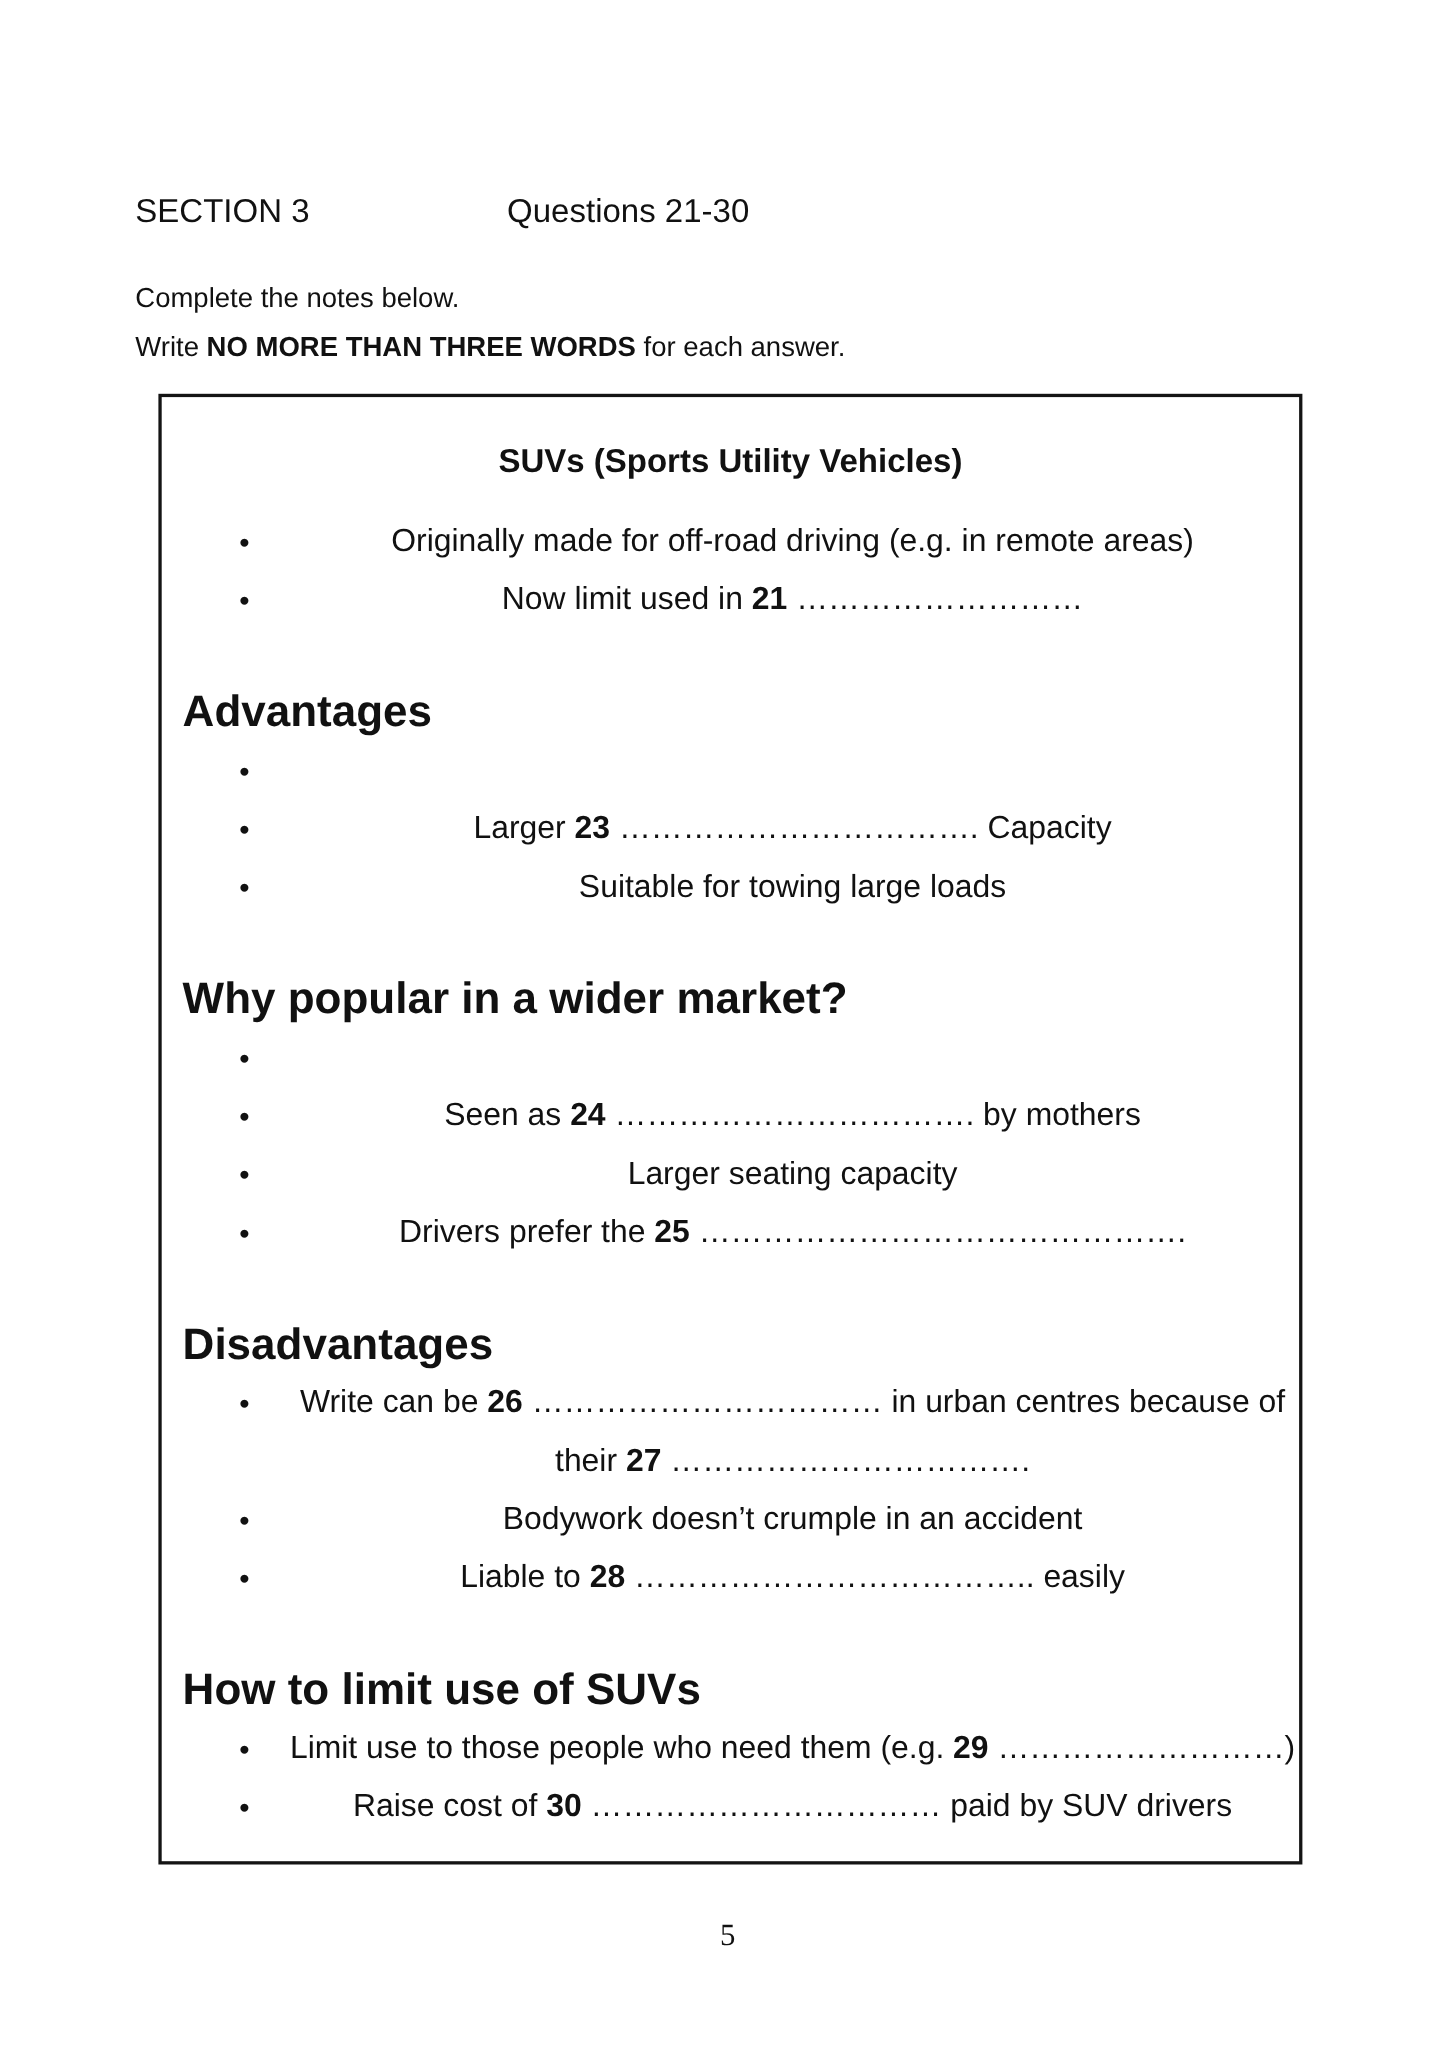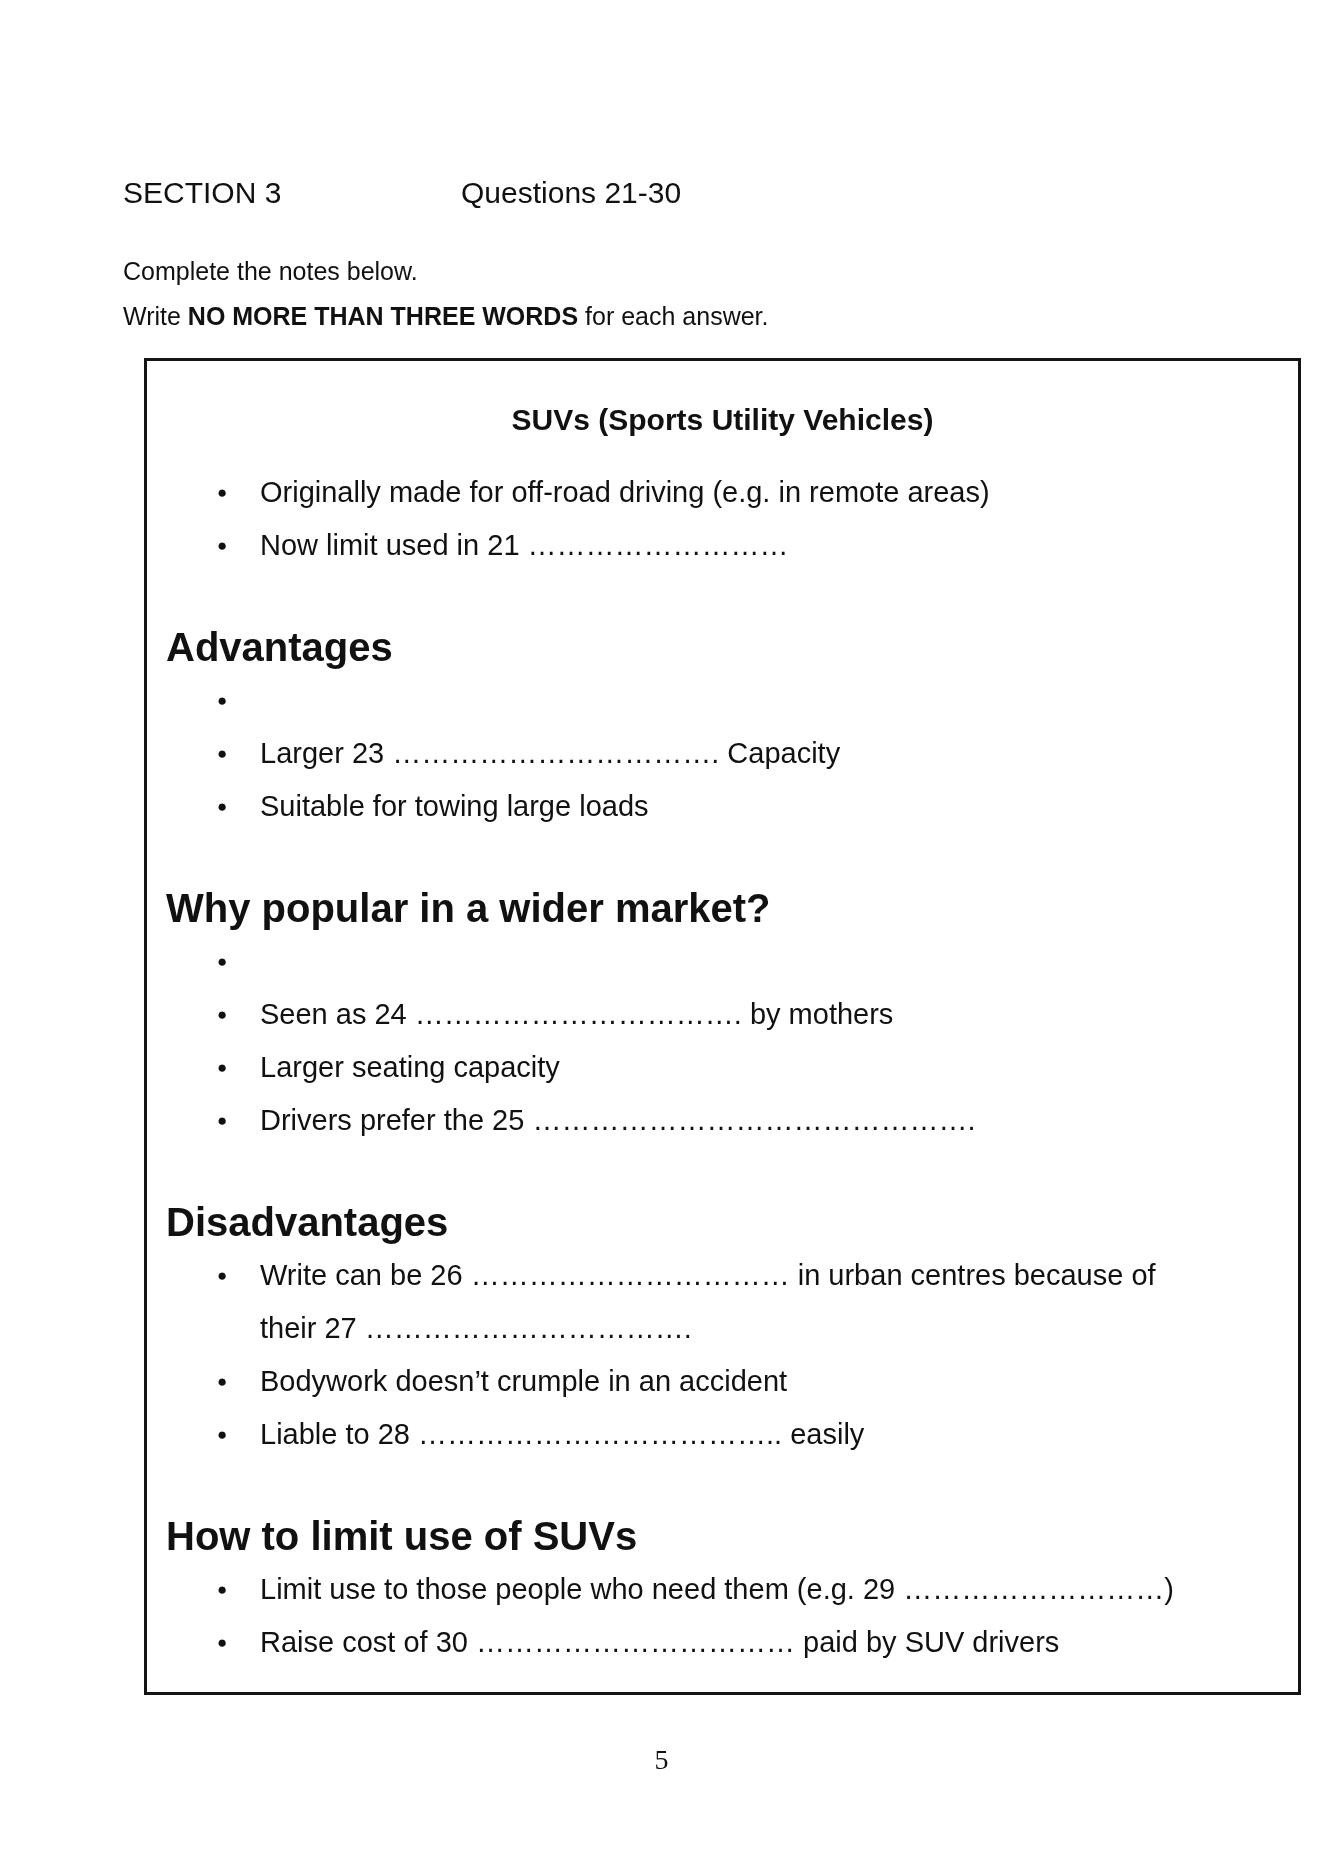--- a/index.html
+++ b/index.html
@@ -31,21 +31,21 @@
     top: 249px;
     font-size: 25px;
     line-height: 45px;
     white-space: nowrap;
   }
   .instructions .b { font-weight: bold; }
   .notes-box {
     position: absolute;
     left: 144px;
     top: 358px;
-    width: 1157px;
+    width: 1040px;
     height: 1337px;
     border: 3px solid #141414;
     background: #ffffff;
     padding-top: 32px;
   }
   .notes-title {
     text-align: center;
     font-size: 30px;
     font-weight: bold;
     line-height: 53px;
@@ -65,22 +65,22 @@
     padding-left: 70px;
     font-size: 29px;
     line-height: 53px;
   }
   .bullet .dot {
     width: 43px;
     flex: 0 0 43px;
     font-size: 17px;
     line-height: 53px;
   }
-  .bullet .bullet-text { flex: 1 1 auto; }
-  .bullet .b { font-weight: normal; }
+  .bullet .bullet-text { flex: 1 1 auto; text-align: center; }
+  .bullet .b { font-weight: bold; }
   .page-number {
     position: absolute;
     left: 0;
     top: 1744px;
     width: 1323px;
     text-align: center;
     font-family: "Liberation Serif", serif;
     font-size: 28px;
   }
 </style>

